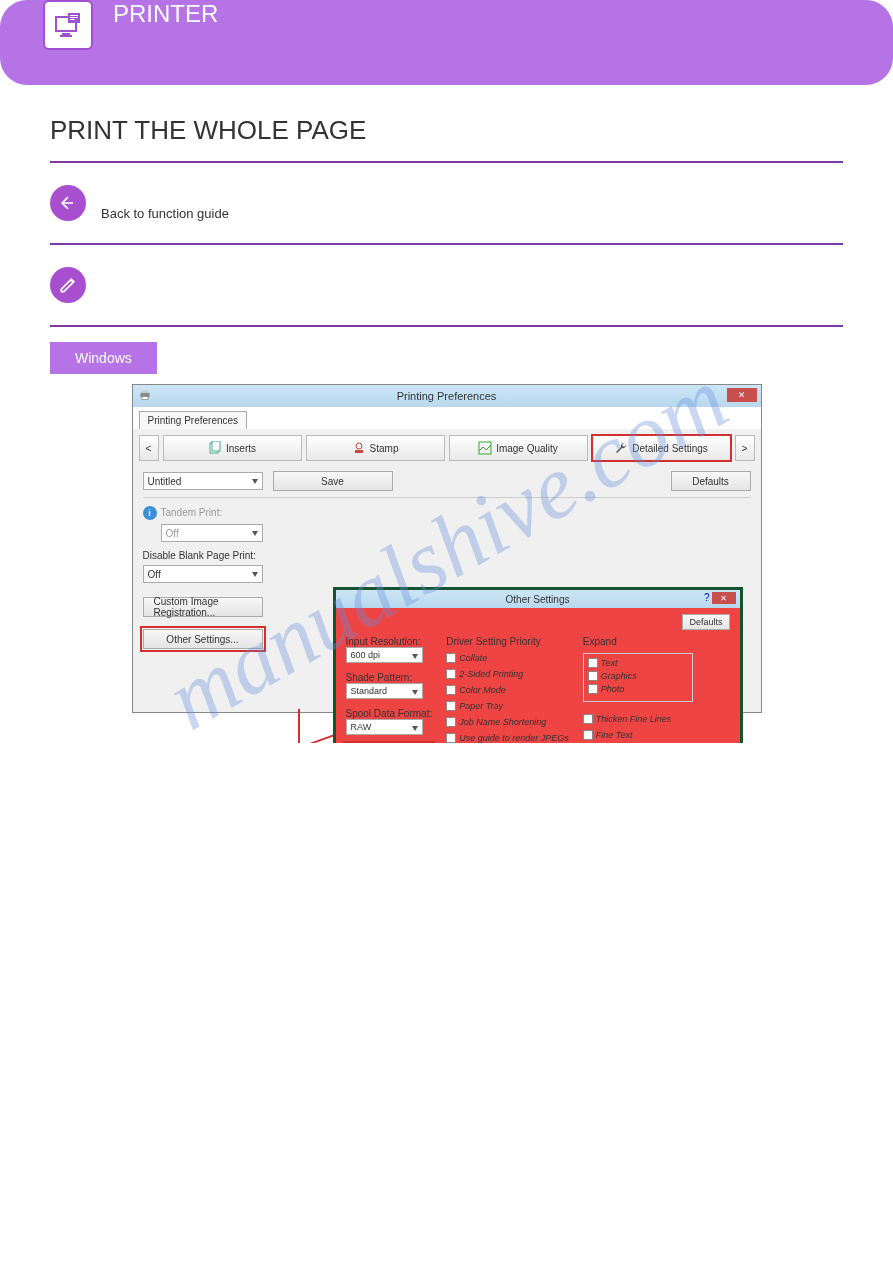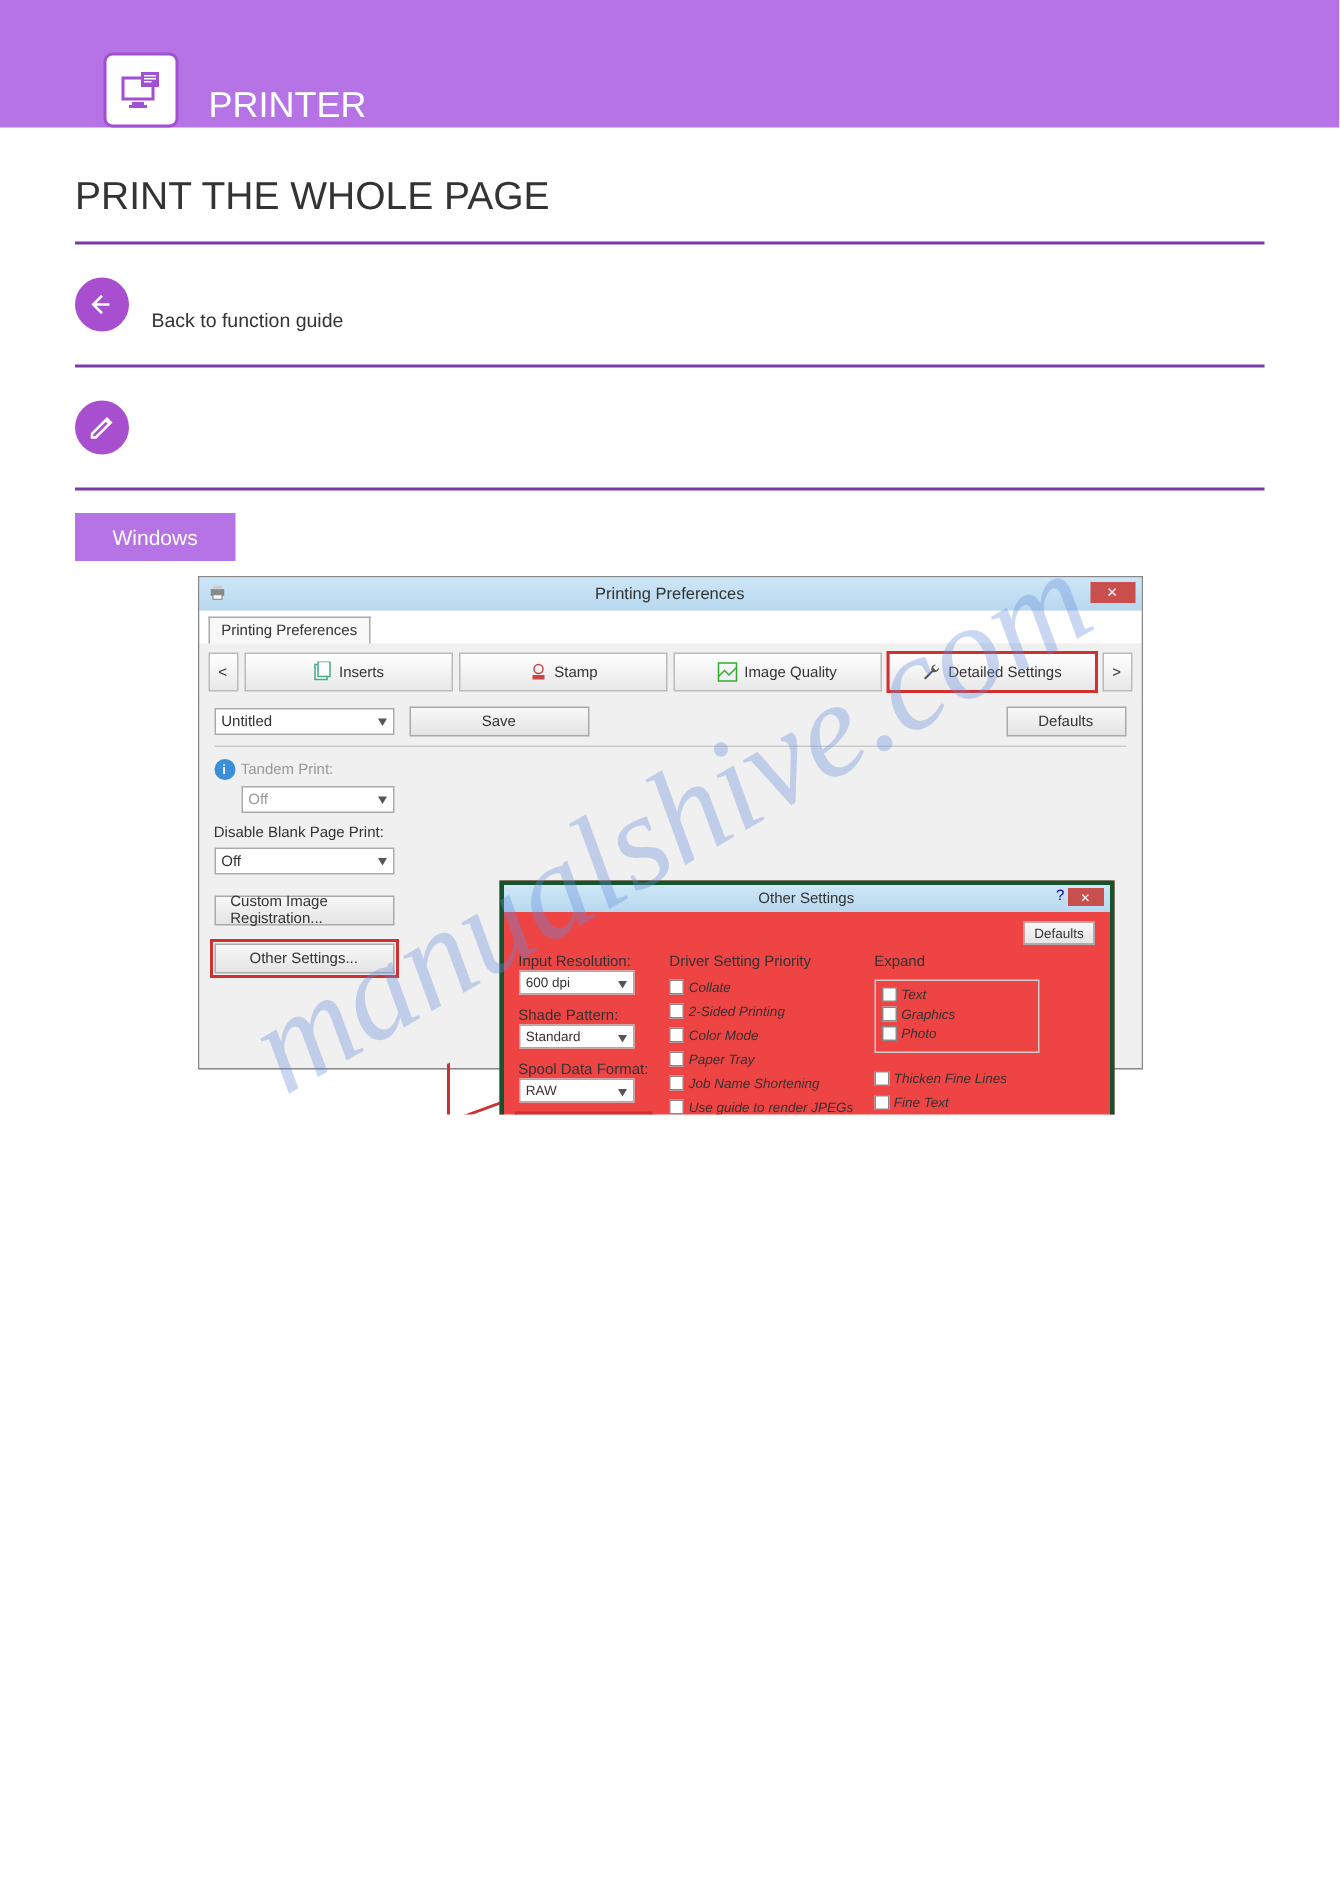--- a/index.html
+++ b/index.html
@@ -1,19 +1,19 @@
 <!DOCTYPE html>
 <html><head>
 <meta charset="utf-8">
 <style>
   * { box-sizing: border-box; margin: 0; padding: 0; }
   body { font-family: Arial, sans-serif; background: #fff; width: 893px; }
 
   
-  .header { background: #b573e5; height: 85px; display: flex; align-items: flex-end; padding: 0 69px; gap: 20px; }
+  .header { background: #b573e5; height: 85px; display: flex; align-items: flex-start; padding: 0 43px; gap: 20px; border-radius: 27px; }
   .logo { width: 50px; height: 50px; background: #fff; border: 2px solid #a050d0; border-radius: 6px; display: flex; align-items: center; justify-content: center; }
   .logo svg { width: 32px; height: 32px; }
   .header-title { color: #fff; font-size: 24px; font-weight: 500; }
 
   
   .content { padding: 30px 50px; }
   .page-title { font-size: 26px; color: #333; margin-bottom: 15px; }
   .hr { border: none; border-top: 2px solid #7a3aa8; margin: 10px 0; }
 
   .row { display: flex; align-items: flex-end; gap: 15px; padding: 12px 0; }

